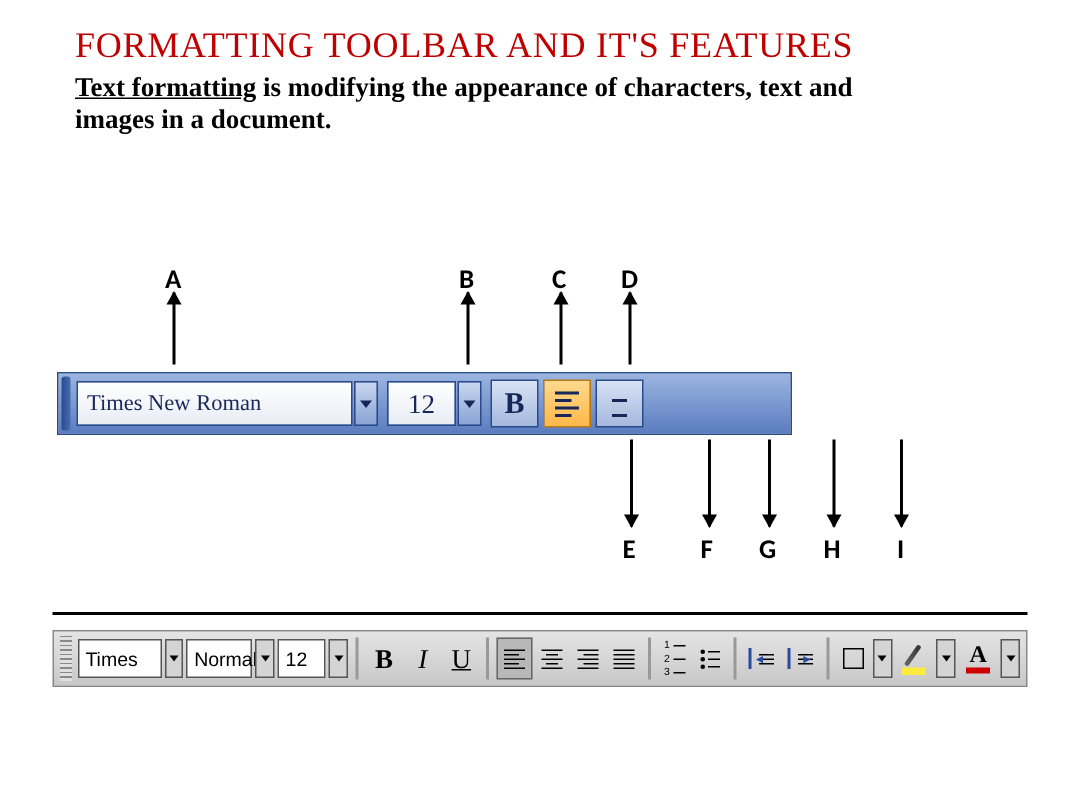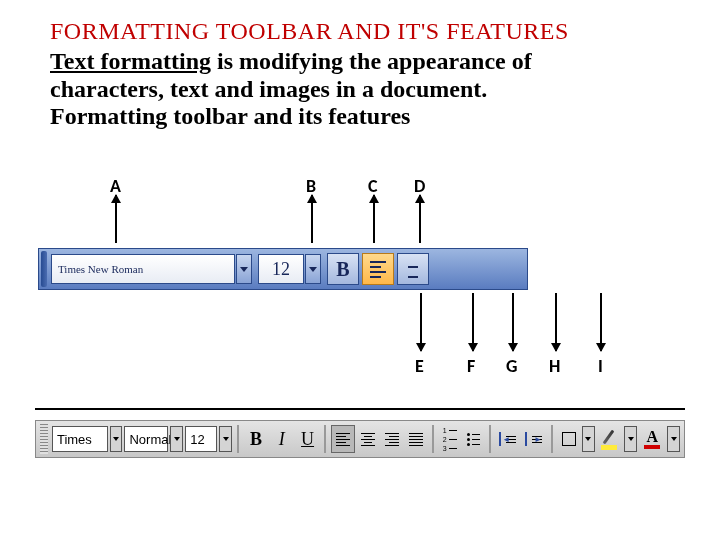--- a/index.html
+++ b/index.html
@@ -1,28 +1,28 @@
 <!DOCTYPE html>
 <html><head>
 <meta charset="utf-8">
 <style>
 body{margin:0;padding:0;width:720px;height:540px;background:#fff;font-family:"Times New Roman",serif;position:relative;overflow:hidden}
 .title{color:#c00000;font-weight:normal;font-size:24px;position:absolute;left:50px;top:18px;letter-spacing:.5px}
-.para{position:absolute;left:50px;top:48px;font-size:24px;font-weight:bold;color:#000;line-height:1.15;width:560px}
+.para{position:absolute;left:50px;top:48px;font-size:18px;font-weight:bold;color:#000;line-height:1.15;width:560px}
 .underl{text-decoration:underline}
 .lblrow{position:absolute;top:175px;left:0;width:720px;height:20px;font-family:Calibri,Arial,sans-serif;font-size:18px;font-weight:bold;color:#000}
 .lbl{position:absolute}
 .arrows1{position:absolute;top:195px;left:0;width:720px;height:55px}
 .arr{position:absolute;width:2px;background:#000}
 .arr.up::before{content:"";position:absolute;top:-1px;left:-4px;border-left:5px solid transparent;border-right:5px solid transparent;border-bottom:9px solid #000}
 .arr.dn::after{content:"";position:absolute;bottom:-1px;left:-4px;border-left:5px solid transparent;border-right:5px solid transparent;border-top:9px solid #000}
 .tb1{position:absolute;left:38px;top:248px;width:490px;height:42px;background:linear-gradient(to bottom,#9cb6e0,#5a7cc0);border:1px solid #2b4a8a;display:flex;align-items:center;padding:2px;box-sizing:border-box}
 .tb1 .handle{width:6px;height:36px;background:linear-gradient(to right,#274b92,#4a6cb0);margin-right:4px;border-radius:2px}
 .tb1 .fld{background:linear-gradient(to bottom,#fff,#e8ecf4);border:1px solid #2b4a8a;height:28px;display:flex;align-items:center;padding:0 6px;font-family:"Comic Sans MS",cursive;color:#18275a;margin-right:1px}
-.tb1 .fontname{width:170px;font-size:11px}
+.tb1 .fontname{width:170px;font-size:15px}
 .tb1 .drop{width:14px;height:28px;background:linear-gradient(to bottom,#c8d6ef,#8aa4d6);border:1px solid #2b4a8a;display:flex;align-items:center;justify-content:center;margin-right:6px}
 .tb1 .drop::before{content:"";border-left:4px solid transparent;border-right:4px solid transparent;border-top:5px solid #18275a}
 .tb1 .size{width:32px;font-size:18px;justify-content:center}
 .tb1 .btn{width:30px;height:30px;background:linear-gradient(to bottom,#d8e2f4,#a4b8de);border:1px solid #2b4a8a;margin-right:3px;display:flex;align-items:center;justify-content:center;font-family:"Times New Roman";font-weight:bold;color:#18275a;font-size:20px}
 .tb1 .btn.sel{background:linear-gradient(to bottom,#ffd98c,#ffb84a);border-color:#b87a1a}
 .alines{display:flex;flex-direction:column;gap:3px}
 .alines span{display:block;height:2px;background:#18275a}
 .arrows2{position:absolute;top:293px;left:0;width:720px;height:62px}
 .lblrow2{position:absolute;top:355px;left:0;width:720px;height:20px;font-family:Calibri,Arial,sans-serif;font-size:18px;font-weight:bold;color:#000}
 .tb2line{position:absolute;left:35px;top:408px;width:650px;height:2px;background:#000}
@@ -61,21 +61,20 @@
 .fcol{width:26px;height:26px;display:flex;flex-direction:column;align-items:center;justify-content:center}
 .fcol .A{font-family:"Times New Roman";font-size:16px;font-weight:bold;color:#000;line-height:1}
 .fcol .bar{width:16px;height:4px;background:#d00000}
 </style>
 </head>
 <body>
 
 <div class="title">FORMATTING TOOLBAR AND IT'S FEATURES</div>
 <div class="para">
   <span class="underl">Text formatting</span><span> is modifying the appearance of characters, text and images in a document.</span><br>
-  <span>Formatting toolbar and its features</span>
 </div>
 
 <div class="lblrow">
   <div class="lbl" style="left:110px">A</div>
   <div class="lbl" style="left:306px">B</div>
   <div class="lbl" style="left:368px">C</div>
   <div class="lbl" style="left:414px">D</div>
 </div>
 <div class="arrows1">
   <div class="arr up" style="left:115px;height:48px"></div>

